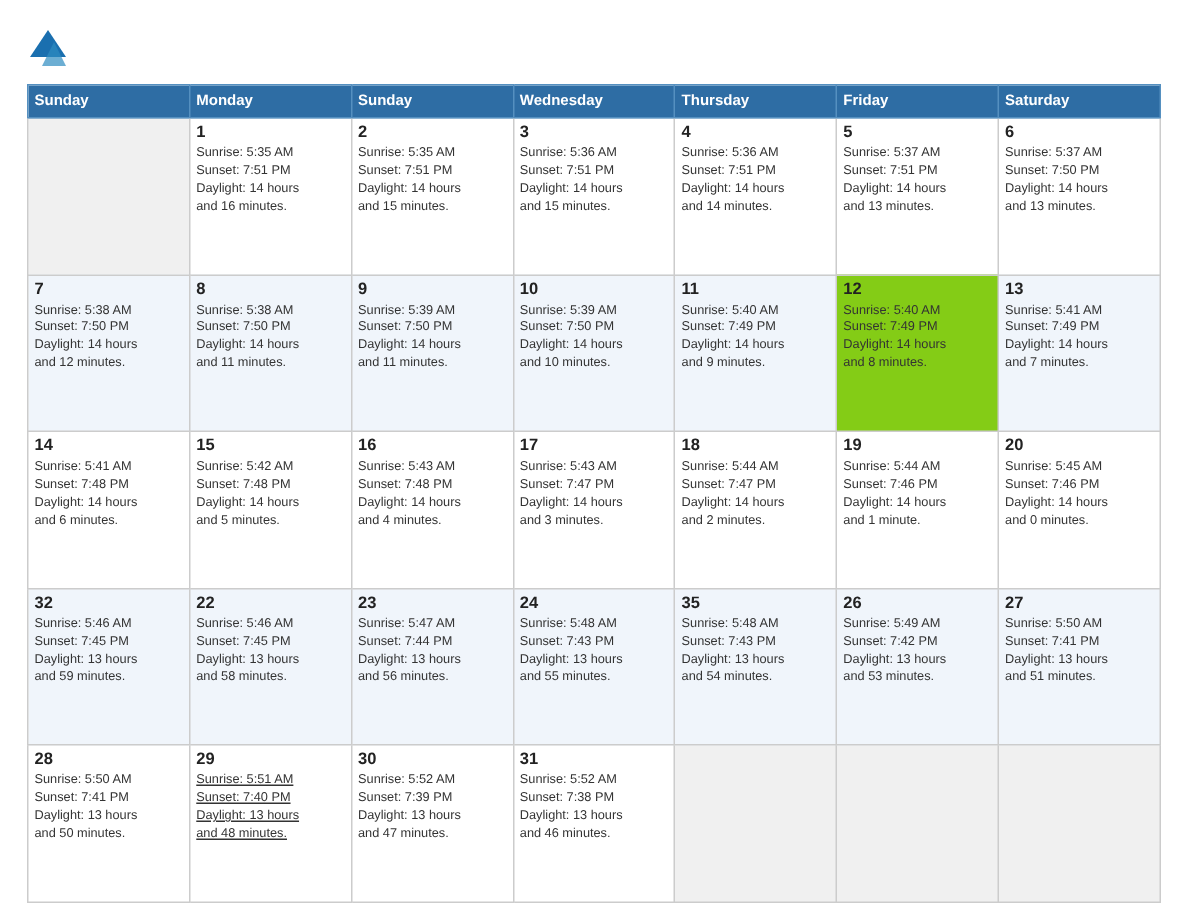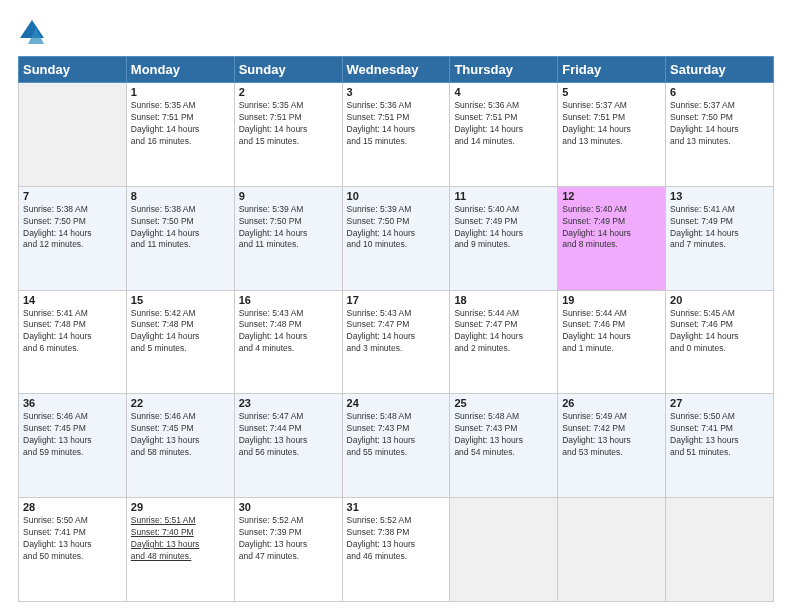--- a/index.html
+++ b/index.html
@@ -62,21 +62,21 @@
     }
     .calendar-table {
       width: 100%;
       border-collapse: collapse;
       flex: 1;
       table-layout: fixed;
     }
     .calendar-table th {
       background-color: #2e6da4;
       color: white;
-      font-size: 13px;
+      font-size: 10px;
       font-weight: bold;
       padding: 5px 4px;
       text-align: left;
       border: 1px solid #5590c0;
     }
     .calendar-table td {
       border: 1px solid #ccc;
       vertical-align: top;
       padding: 3px 4px;
       font-size: 9px;
@@ -214,21 +214,21 @@
 Daylight: 14 hours
 and 10 minutes.</div>
           </td>
           <td style="background-color: rgb(240, 245, 251);">
             <span class="day-number">11</span>
             <div class="day-info" style="white-space: pre-line;">Sunrise: 5:40 AM
 Sunset: 7:49 PM
 Daylight: 14 hours
 and 9 minutes.</div>
           </td>
-          <td style="background-color: #f0abfc;">
+          <td style="background-color: #84cc16;">
             <span class="day-number">12</span>
             <div class="day-info" style="white-space: pre-line;">Sunrise: 5:40 AM
 Sunset: 7:49 PM
 Daylight: 14 hours
 and 8 minutes.</div>
           </td>
           <td style="background-color: rgb(240, 245, 251);">
             <span class="day-number">13</span>
             <div class="day-info" style="white-space: pre-line;">Sunrise: 5:41 AM
 Sunset: 7:49 PM
@@ -282,21 +282,21 @@
           <td style="background-color: rgb(255, 255, 255);">
             <span class="day-number">20</span>
             <div class="day-info" style="white-space: pre-line;">Sunrise: 5:45 AM
 Sunset: 7:46 PM
 Daylight: 14 hours
 and 0 minutes.</div>
           </td>
         </tr>
         <tr>
           <td style="background-color: rgb(240, 245, 251);">
-            <span class="day-number">36</span>
+            <span class="day-number">32</span>
             <div class="day-info" style="white-space: pre-line;">Sunrise: 5:46 AM
 Sunset: 7:45 PM
 Daylight: 13 hours
 and 59 minutes.</div>
           </td>
           <td style="background-color: rgb(240, 245, 251); margin-left: 48px;">
             <span class="day-number">22</span>
             <div class="day-info" style="white-space: pre-line;">Sunrise: 5:46 AM
 Sunset: 7:45 PM
 Daylight: 13 hours
@@ -310,21 +310,21 @@
 and 56 minutes.</div>
           </td>
           <td style="background-color: rgb(240, 245, 251);">
             <span class="day-number">24</span>
             <div class="day-info" style="white-space: pre-line;">Sunrise: 5:48 AM
 Sunset: 7:43 PM
 Daylight: 13 hours
 and 55 minutes.</div>
           </td>
           <td style="background-color: rgb(240, 245, 251);">
-            <span class="day-number">25</span>
+            <span class="day-number">35</span>
             <div class="day-info" style="white-space: pre-line;">Sunrise: 5:48 AM
 Sunset: 7:43 PM
 Daylight: 13 hours
 and 54 minutes.</div>
           </td>
           <td style="background-color: rgb(240, 245, 251);">
             <span class="day-number">26</span>
             <div class="day-info" style="white-space: pre-line;">Sunrise: 5:49 AM
 Sunset: 7:42 PM
 Daylight: 13 hours

